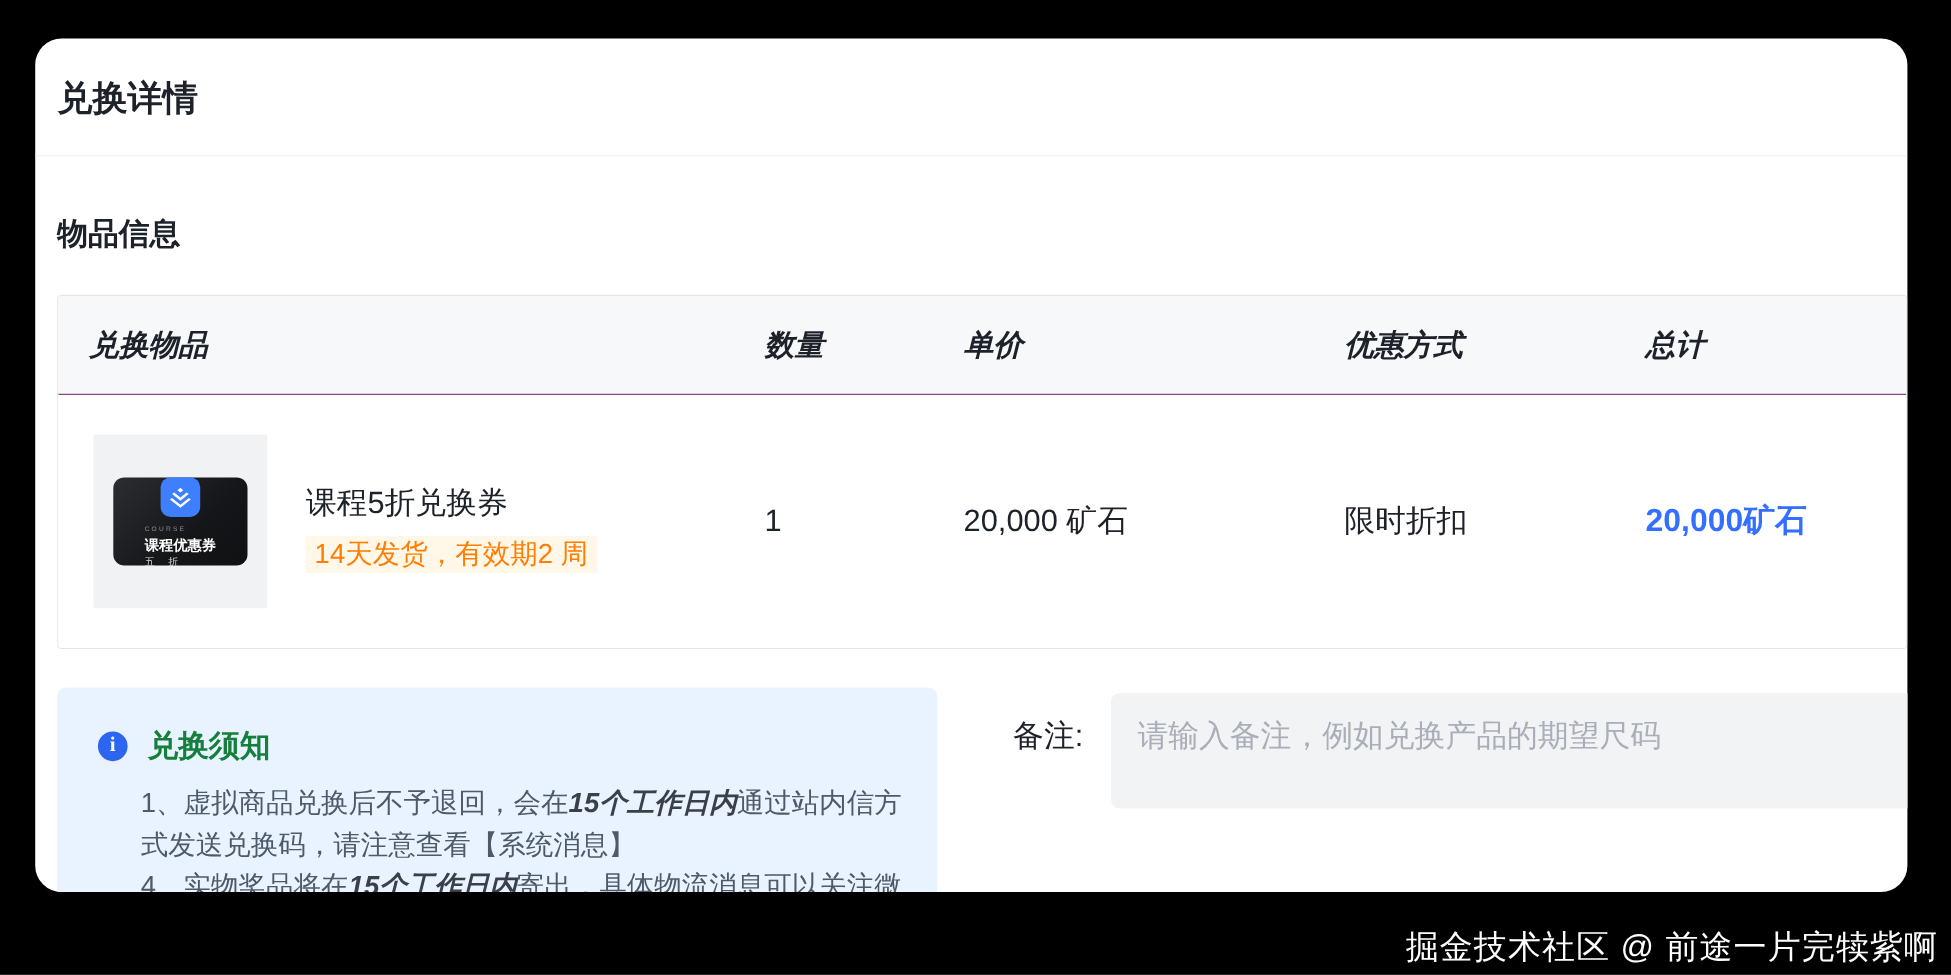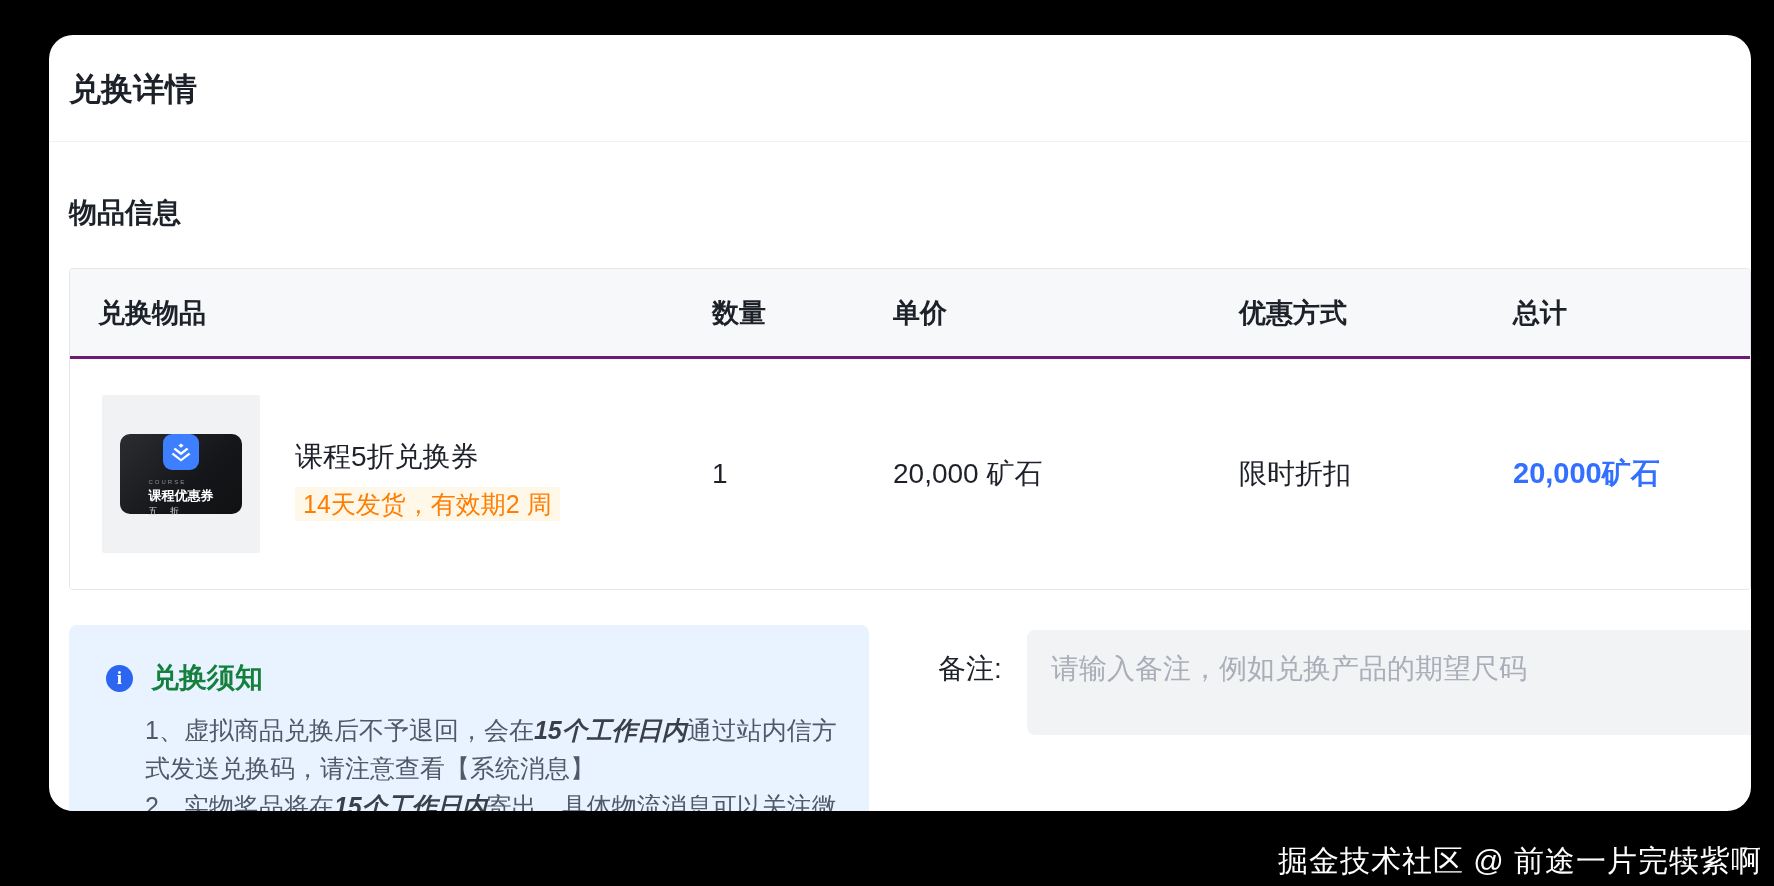--- a/index.html
+++ b/index.html
@@ -4,21 +4,21 @@
 <style>
   * { box-sizing: border-box; margin: 0; padding: 0; }
   html, body {
     width: 1774px; height: 886px;
     background: #000;
     font-family: "Liberation Sans", "DejaVu Sans", sans-serif;
     position: relative;
     overflow: hidden;
   }
   .card {
-    position: absolute; left: 49px; top: 35px;
+    position: absolute; left: 32px; top: 35px;
     width: 1702px; height: 776px;
     background: #fff; border-radius: 24px;
     overflow: hidden;
   }
   .page-title {
     position: absolute; left: 20px; top: 36px;
     font-size: 32px; font-weight: 700; color: #1d2129;
     line-height: 36px;
   }
   .header-divider {
@@ -36,21 +36,22 @@
     border: 1px solid #e5e6eb; border-radius: 4px;
     overflow: hidden;
   }
   .t-header, .t-row {
     display: grid;
     grid-template-columns: 642px 181px 346px 274px 1fr;
     align-items: center;
   }
   .t-header {
     height: 90px; background: #f7f8fa;
-    border-bottom: 3px solid #701a75;
+    border-bottom: 1px solid #701a75;
+    font-style: italic;
   }
   .t-header > div {
     font-size: 27px; font-weight: 700; color: #1d2129;
   }
   .t-row { height: 230px; background: #fff; }
   .cell-first { padding-left: 28px; }
   .t-row > div { font-size: 28px; color: #1d2129; }
   .product-cell { display: flex; align-items: center; }
   .img-box {
     width: 158px; height: 158px; margin-left: 4px;
@@ -169,21 +170,21 @@
     </div>
   </div>
 
   <div class="notice-box">
     <div class="notice-head">
       <div class="info-icon">i</div>
       <div class="notice-title">兑换须知</div>
     </div>
     <div class="notice-list">
       <p><span>1、虚拟商品兑换后不予退回，会在</span><b>15个工作日内</b><span>通过站内信方式发送兑换码，请注意查看【系统消息】</span></p>
-      <p><span>2、实物奖品将在</span><b>15个工作日内</b><span>寄出，具体物流消息可以关注微信小程序顺丰速运输入手机号查看，请耐心等待并注意查收</span></p>
+      <p><span>4、实物奖品将在</span><b>15个工作日内</b><span>寄出，具体物流消息可以关注微信小程序顺丰速运输入手机号查看，请耐心等待并注意查收</span></p>
     </div>
   </div>
 
   <div class="remark-label">备注:</div>
   <textarea class="remark-input" placeholder="请输入备注，例如兑换产品的期望尺码" style=""></textarea>
 
 </div>
 
 <div class="watermark">掘金技术社区 @ 前途一片完犊紫啊</div>
 

